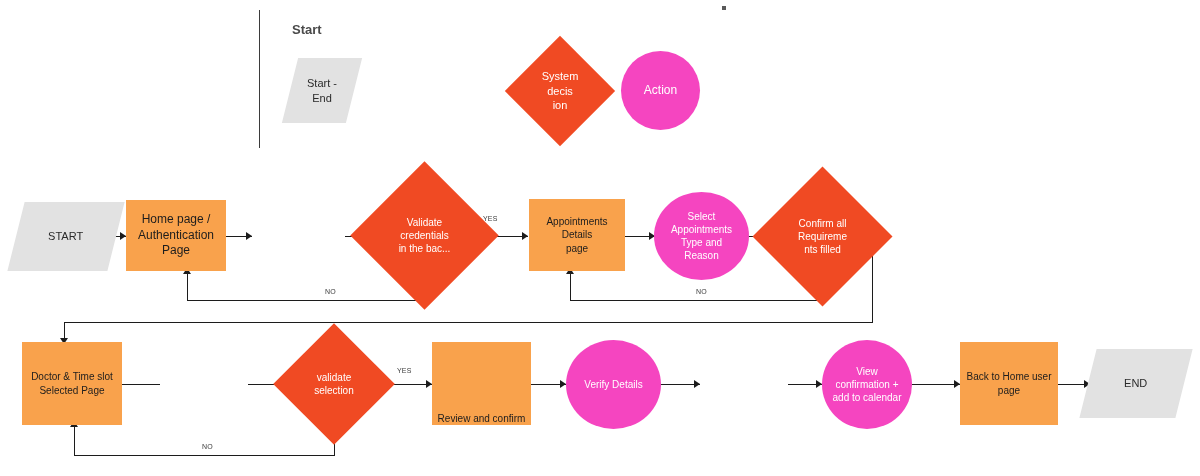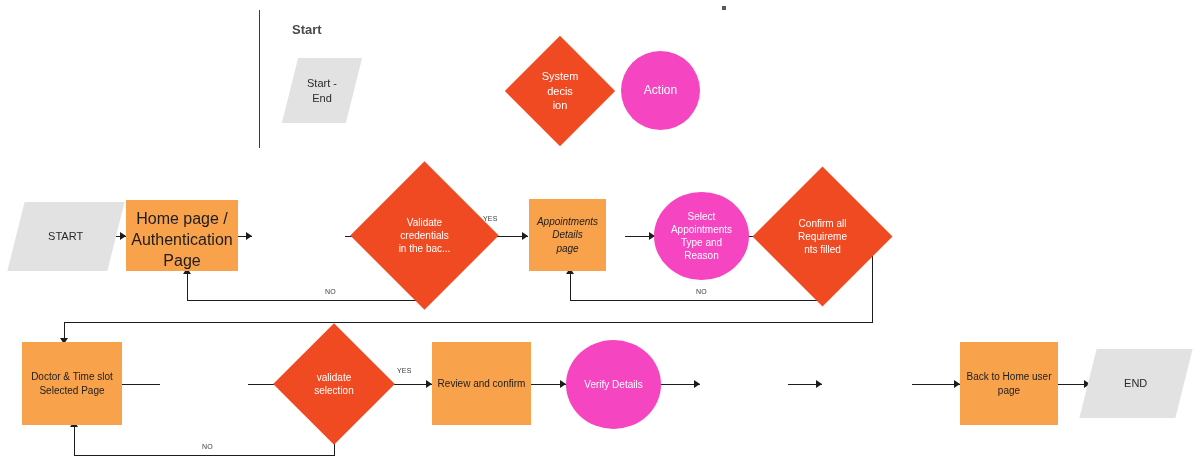--- a/index.html
+++ b/index.html
@@ -156,35 +156,35 @@
 
   <div class="ln v" style="left:872px;top:236px;height:86px;"></div>
   <div class="ln h" style="left:64px;top:322px;width:809px;"></div>
   <div class="ln v" style="left:64px;top:322px;height:20px;"></div>
   <div class="arrow down" style="left:60px;top:338px;"></div>
 
   <div class="node para" style="left:16px;top:202px;width:100px;height:69px;font-size:11px;">
     <span class="lbl">START</span>
   </div>
 
-  <div class="node rect" style="left:126px;top:200px;width:112px;height:71px;font-size:16px;align-items:flex-end;">
+  <div class="node rect" style="left:126px;top:200px;width:100px;height:71px;font-size:12px;">
     <span class="lbl">Home page /
 Authentication
 Page</span>
   </div>
 
 
   <div class="node diamond" style="left:372px;top:183px;width:105px;height:105px;font-size:10px;">
     <span class="dmd-bg"></span>
     <span class="lbl">Validate
 credentials
 in the bac...</span>
   </div>
 
-  <div class="node rect" style="left:529px;top:199px;width:77px;height:72px;font-size:10px;font-style:italic;">
+  <div class="node rect" style="left:529px;top:199px;width:96px;height:72px;font-size:10px;">
     <span class="lbl">Appointments Details
 page</span>
   </div>
 
   <div class="node circle" style="left:654px;top:192px;width:95px;height:88px;font-size:10px;">
     <span class="lbl">Select
 Appointments
 Type and
 Reason</span>
   </div>
@@ -230,29 +230,34 @@
 Selected Page</span>
   </div>
 
 
   <div class="node diamond" style="left:291px;top:341px;width:86px;height:86px;font-size:10px;">
     <span class="dmd-bg"></span>
     <span class="lbl">validate
 selection</span>
   </div>
 
-  <div class="node rect" style="left:432px;top:342px;width:99px;height:83px;font-size:10px;">
+  <div class="node rect" style="left:432px;top:342px;width:99px;height:83px;font-size:10px;align-items:flex-end;">
     <span class="lbl">Review and confirm</span>
   </div>
 
   <div class="node circle" style="left:566px;top:340px;width:95px;height:89px;font-size:10px;">
     <span class="lbl">Verify Details</span>
   </div>
 
 
+  <div class="node circle" style="left:822px;top:340px;width:90px;height:89px;font-size:10px;">
+    <span class="lbl">View
+confirmation +
+add to calendar</span>
+  </div>
 
   <div class="node rect" style="left:960px;top:342px;width:98px;height:83px;font-size:10px;">
     <span class="lbl">Back to Home user
 page</span>
   </div>
 
   <div class="node para" style="left:1088px;top:349px;width:96px;height:69px;font-size:11px;">
     <span class="lbl">END</span>
   </div>
 

